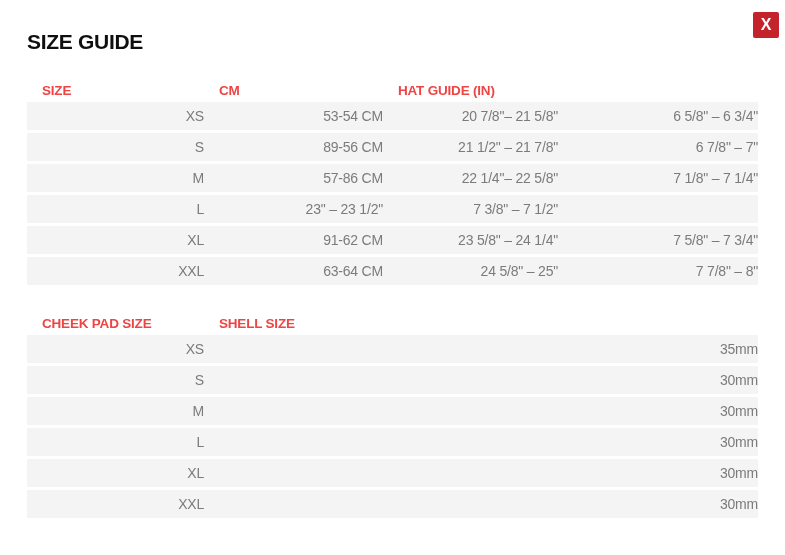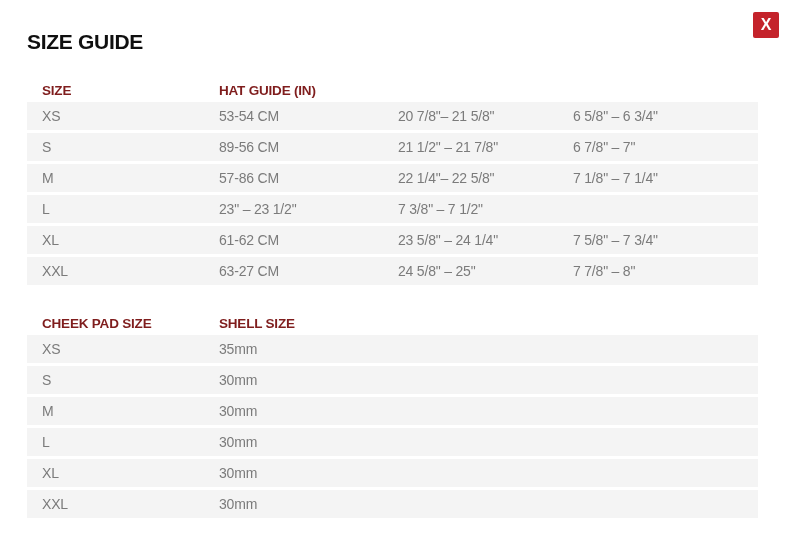--- a/index.html
+++ b/index.html
@@ -40,31 +40,32 @@
   .tbl-1 { margin-top: 24px; }
   .tbl-2 { margin-top: 26px; }
   .tbl-header {
     display: grid;
     height: 24px;
     align-items: center;
   }
   .tbl-1 .tbl-header, .tbl-1 .tbl-row { grid-template-columns: 177px 179px 175px 1fr; }
   .tbl-2 .tbl-header, .tbl-2 .tbl-row { grid-template-columns: 177px 1fr; }
   .tbl-header .cell {
-    color: #7f1d1d;
+    color: #ef4444;
     font-weight: 700;
     font-size: 13.5px;
     letter-spacing: -0.2px;
   }
   .tbl-row {
     display: grid;
     height: 28px;
     align-items: center;
     background: #f4f4f4;
     margin-bottom: 3px;
+    text-align: right;
   }
   .tbl-row .cell {
     color: #7b7b7b;
     font-size: 14px;
     letter-spacing: -0.2px;
   }
   .cell { padding-left: 15px; white-space: nowrap; }
 </style>
 </head>
 <body>
@@ -73,20 +74,21 @@
 
   <h1 class="page-title">SIZE GUIDE</h1>
 
   <button class="close-btn">
     <span>X</span>
   </button>
 
   <div class="tbl tbl-1">
     <div class="tbl-header">
       <div class="cell">SIZE</div>
+      <div class="cell">CM</div>
       <div class="cell">HAT GUIDE (IN)</div>
     </div>
     <div class="tbl-row">
       <div class="cell">XS</div>
       <div class="cell">53-54 CM</div>
       <div class="cell">20 7/8"– 21 5/8"</div>
       <div class="cell">6 5/8" – 6 3/4"</div>
     </div>
     <div class="tbl-row">
       <div class="cell">S</div>
@@ -100,27 +102,27 @@
       <div class="cell">22 1/4"– 22 5/8"</div>
       <div class="cell">7 1/8" – 7 1/4"</div>
     </div>
     <div class="tbl-row">
       <div class="cell">L</div>
       <div class="cell">23" – 23 1/2"</div>
       <div class="cell">7 3/8" – 7 1/2"</div>
     </div>
     <div class="tbl-row">
       <div class="cell">XL</div>
-      <div class="cell">61-62 CM</div>
+      <div class="cell">91-62 CM</div>
       <div class="cell">23 5/8" – 24 1/4"</div>
       <div class="cell">7 5/8" – 7 3/4"</div>
     </div>
     <div class="tbl-row">
       <div class="cell">XXL</div>
-      <div class="cell">63-27 CM</div>
+      <div class="cell">63-64 CM</div>
       <div class="cell">24 5/8" – 25"</div>
       <div class="cell">7 7/8" – 8"</div>
     </div>
   </div>
 
   <div class="tbl tbl-2">
     <div class="tbl-header">
       <div class="cell">CHEEK PAD SIZE</div>
       <div class="cell">SHELL SIZE</div>
     </div>

